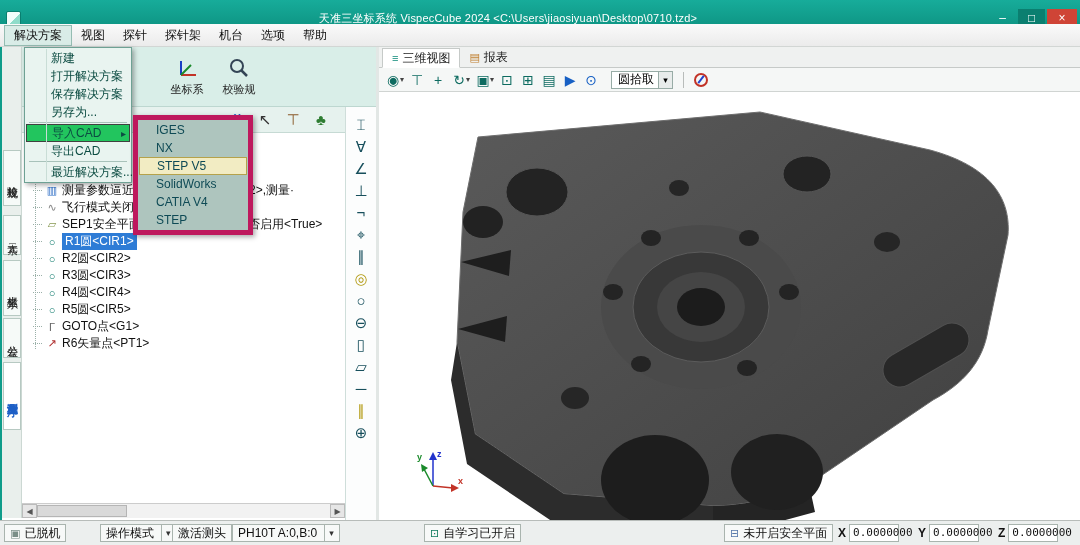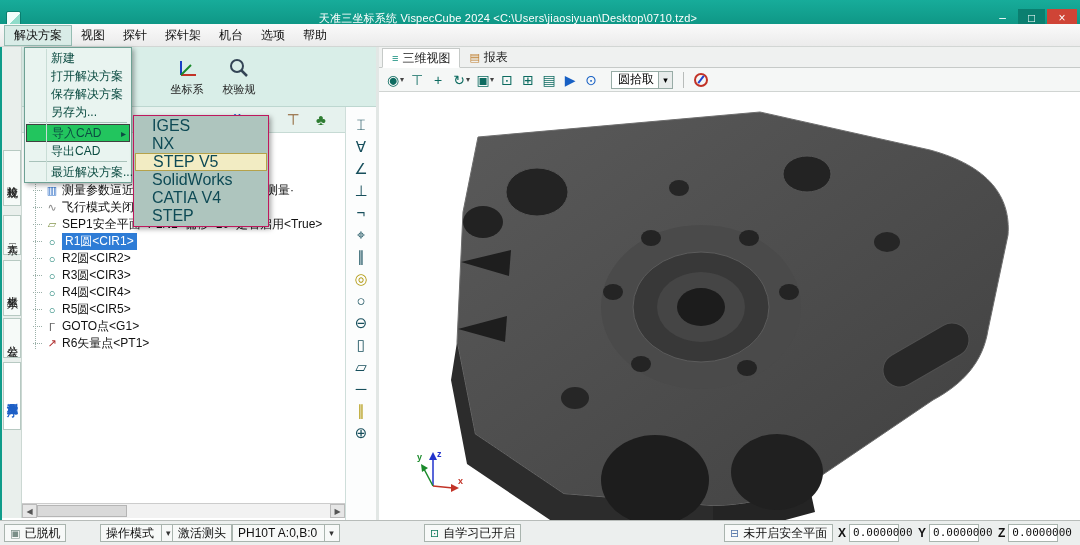--- a/index.html
+++ b/index.html
@@ -17,21 +17,21 @@
 .menubar{position:absolute;left:0;top:24px;width:1080px;height:23px;background:linear-gradient(#fafafa,#ebebeb);border-bottom:1px solid #d2d6d4;display:flex;padding-left:4px;font-size:12px;color:#111;z-index:5}
 .mitem{padding:0 9px;line-height:21px;margin-top:1px}
 .mitem.open{background:#d9ece7;border:1px solid #95bcb2;line-height:19px}
 
 .dropdown{position:absolute;left:24px;top:47px;width:108px;background:#e9f4f0;border:1px solid #6ea194;box-shadow:2px 2px 5px rgba(0,0,0,.35);z-index:60;padding:1px;font-size:12px}
 .dropdown::after{content:"";position:absolute;left:21px;top:1px;bottom:1px;border-left:1px solid #c9ddd6}
 .dd-item{height:18px;line-height:18px;padding-left:25px;color:#0c4c42;position:relative;white-space:nowrap}
 .dd-item.hl{background:#22c55e;border:1px solid #404040;line-height:16px}
 .dd-arrow{position:absolute;right:3px;top:1px;font-size:10px}
 .dsep{height:1px;background:#a8c2ba;margin:1px 3px}
-.submenu{position:absolute;left:133px;top:115px;width:136px;background:#aec5be;border:1px solid #be185d;box-shadow:2px 2px 5px rgba(0,0,0,.35);z-index:70;padding:1px;font-size:16px}
+.submenu{position:absolute;left:133px;top:115px;width:120px;background:#aec5be;border:5px solid #be185d;box-shadow:2px 2px 5px rgba(0,0,0,.35);z-index:70;padding:1px;font-size:12px}
 .sm-item{height:18px;line-height:18px;padding-left:17px;color:#0e4a55;white-space:nowrap}
 .sm-item.hl{background:#f2ecc3;border:1px solid #b5a24b;line-height:16px}
 
 .side-strip{position:absolute;left:2px;top:47px;width:20px;height:471px;background:#e9efec;border-right:1px solid #ccd8d3}
 .vtab{position:absolute;left:1px;width:18px;background:#f6faf8;border:1px solid #b7c9c2;writing-mode:vertical-rl;text-orientation:upright;font-size:11px;color:#222;display:flex;align-items:center;justify-content:center;letter-spacing:1px}
 .vtab.act{color:#1d5fc6;background:#fff;font-weight:bold}
 
 .left-toolbar{position:absolute;left:22px;top:47px;width:354px;height:60px;background:#d9eee8;border-bottom:1px solid #bdd7d0}
 .lt-btn{position:absolute;top:3px;width:50px;height:54px;display:flex;flex-direction:column;align-items:center;justify-content:center;gap:3px;font-size:11px;color:#222}
 .mini-toolbar{position:absolute;left:22px;top:107px;width:323px;height:26px;background:#e6f2ee;border-bottom:1px solid #c6dad4;display:flex;align-items:center;justify-content:flex-end;gap:8px;padding-right:14px;font-size:15px}

